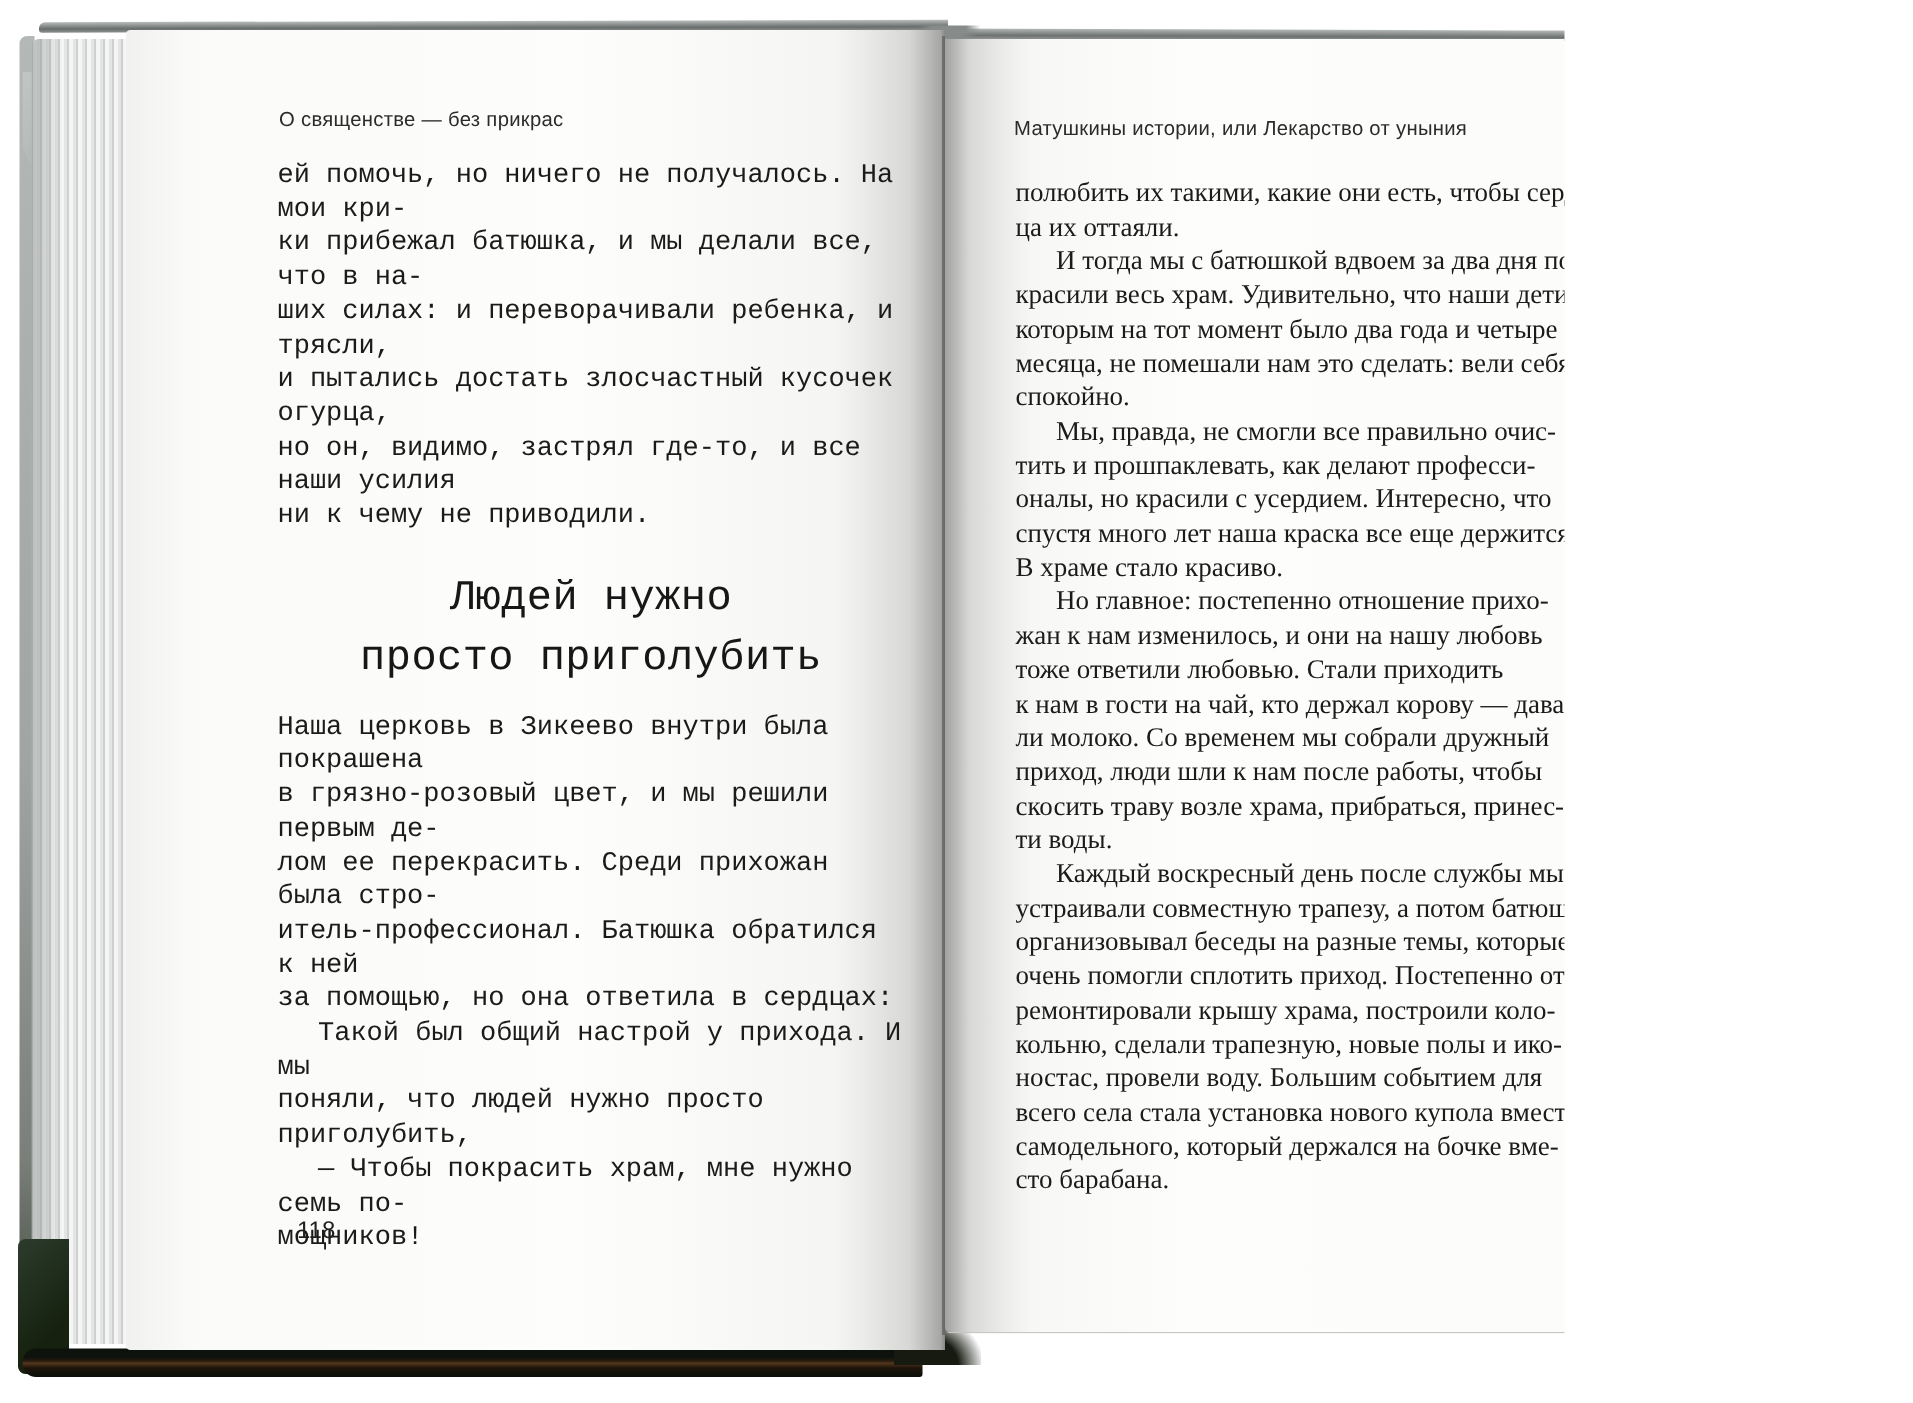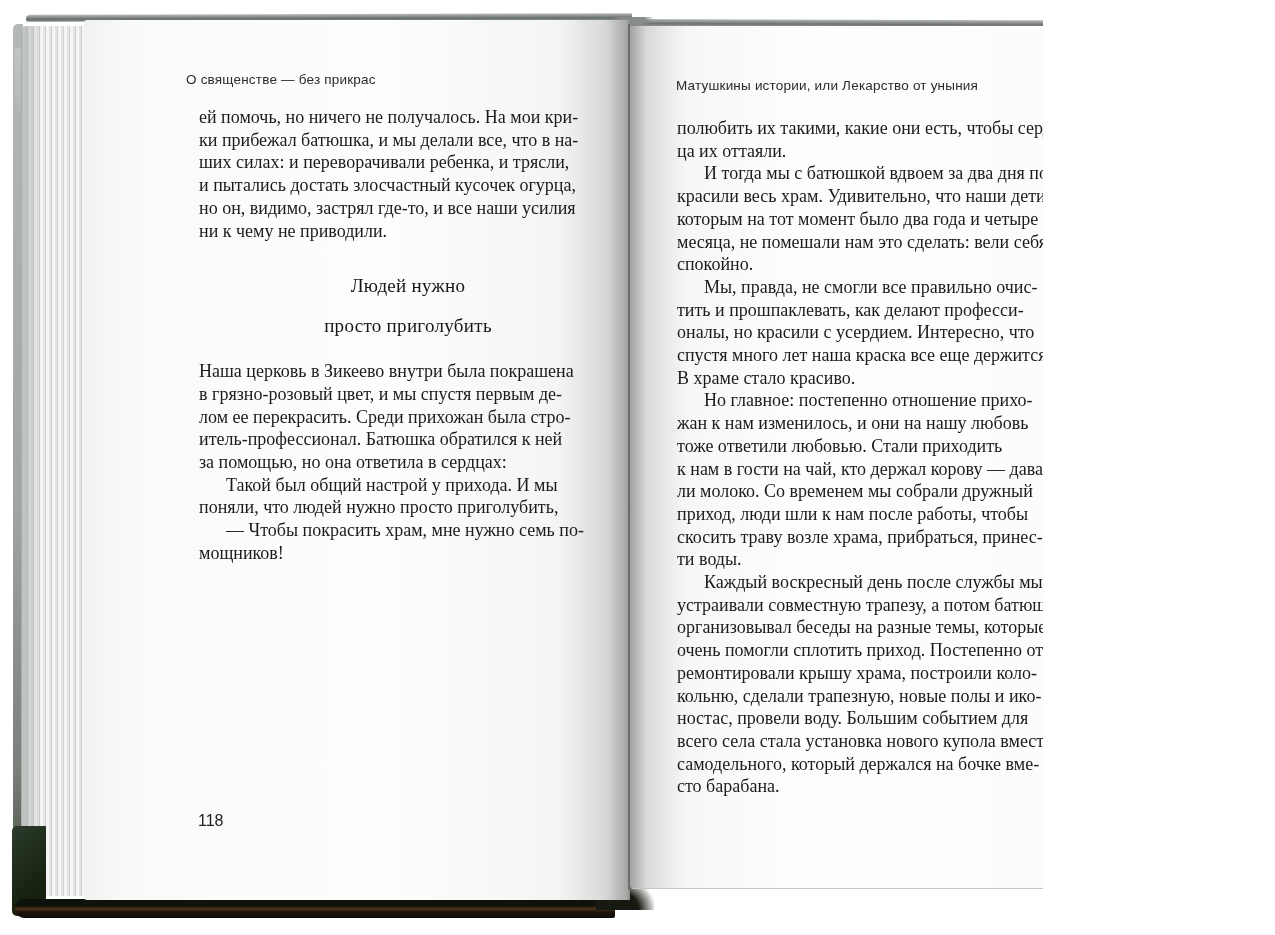--- a/index.html
+++ b/index.html
@@ -65,25 +65,25 @@
   .gutter-shadow-right{position:absolute;left:630px;top:26px;width:58px;height:862px;
     background:linear-gradient(to left,rgba(0,0,0,0),rgba(128,128,126,.2) 72%,rgba(92,92,90,.5) 100%);}
   .gutter-line{position:absolute;left:628px;top:24px;width:2px;height:866px;background:rgba(72,72,70,.5);}
 
   
   .runhead{position:absolute;width:414px;font-family:"Liberation Sans", sans-serif;
     font-size:13.5px;letter-spacing:.2px;color:#2b2b2b;}
   .runhead-left{left:186px;top:72px;text-align:left;}
   .runhead-right{left:676px;top:78px;}
   .body-block{position:absolute;width:418px;color:#1b1b1b;}
-  .body-left{left:199px;top:106px;}
+  .body-left{left:185px;top:106px;font-family:Liberation Mono, monospace;}
   .body-right{left:677px;top:117px;}
   .body-block p{margin:0;font-size:18px;line-height:22.7px;white-space:pre-line;}
   .body-block p.indent{text-indent:27px;}
-  .section-heading{margin:24px 0 14px;font-weight:normal;font-size:19px;line-height:40px;
+  .section-heading{margin:24px 0 14px;font-weight:normal;font-size:28px;line-height:40px;
     text-align:center;color:#171717;white-space:pre-line;letter-spacing:.3px;}
   .pagenum{position:absolute;font-family:"Liberation Sans", sans-serif;font-size:16px;color:#1f1f1f;}
   .pagenum-left{left:198px;top:812px;}
   .pagenum-right{left:677px;top:822px;width:400px;text-align:right;}
 </style>
 </head>
 <body>
 
 <div class="photo">
 
@@ -112,21 +112,21 @@
   <div class="body-block body-left">
     <p>ей помочь, но ничего не получалось. На мои кри-
 ки прибежал батюшка, и мы делали все, что в на-
 ших силах: и переворачивали ребенка, и трясли,
 и пытались достать злосчастный кусочек огурца,
 но он, видимо, застрял где-то, и все наши усилия
 ни к чему не приводили.</p>
     <h2 class="section-heading">Людей нужно
 просто приголубить</h2>
     <p>Наша церковь в Зикеево внутри была покрашена
-в грязно-розовый цвет, и мы спустя первым де-
+в грязно-розовый цвет, и мы решили первым де-
 лом ее перекрасить. Среди прихожан была стро-
 итель-профессионал. Батюшка обратился к ней
 за помощью, но она ответила в сердцах:</p>
     <p class="indent">Такой был общий настрой у прихода. И мы
 поняли, что людей нужно просто приголубить,</p>
     <p class="indent">— Чтобы покрасить храм, мне нужно семь по-
 мощников!</p>
   </div>
 
   <div class="pagenum pagenum-left">118</div>

